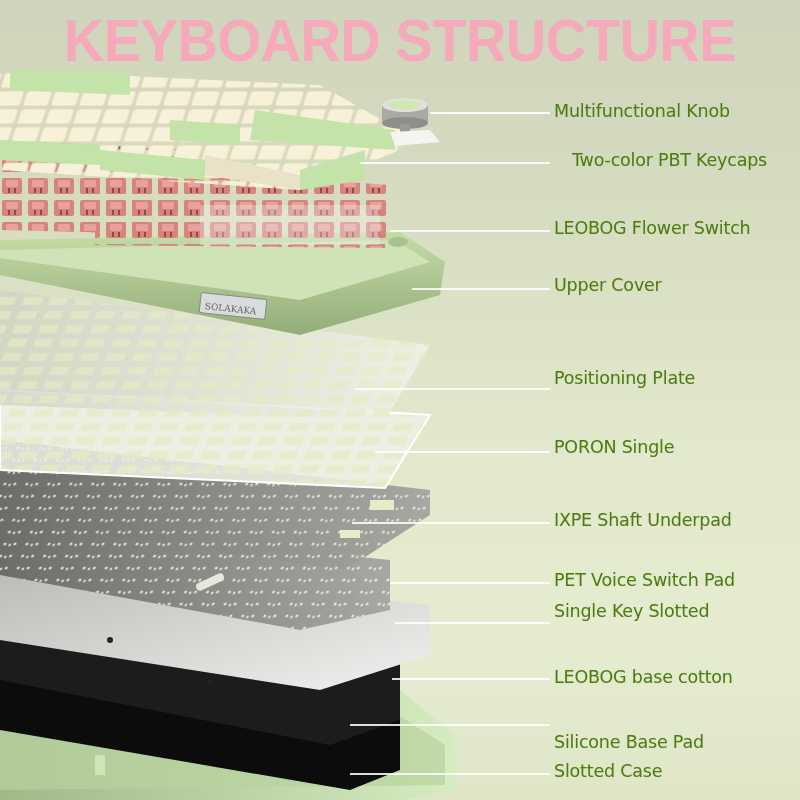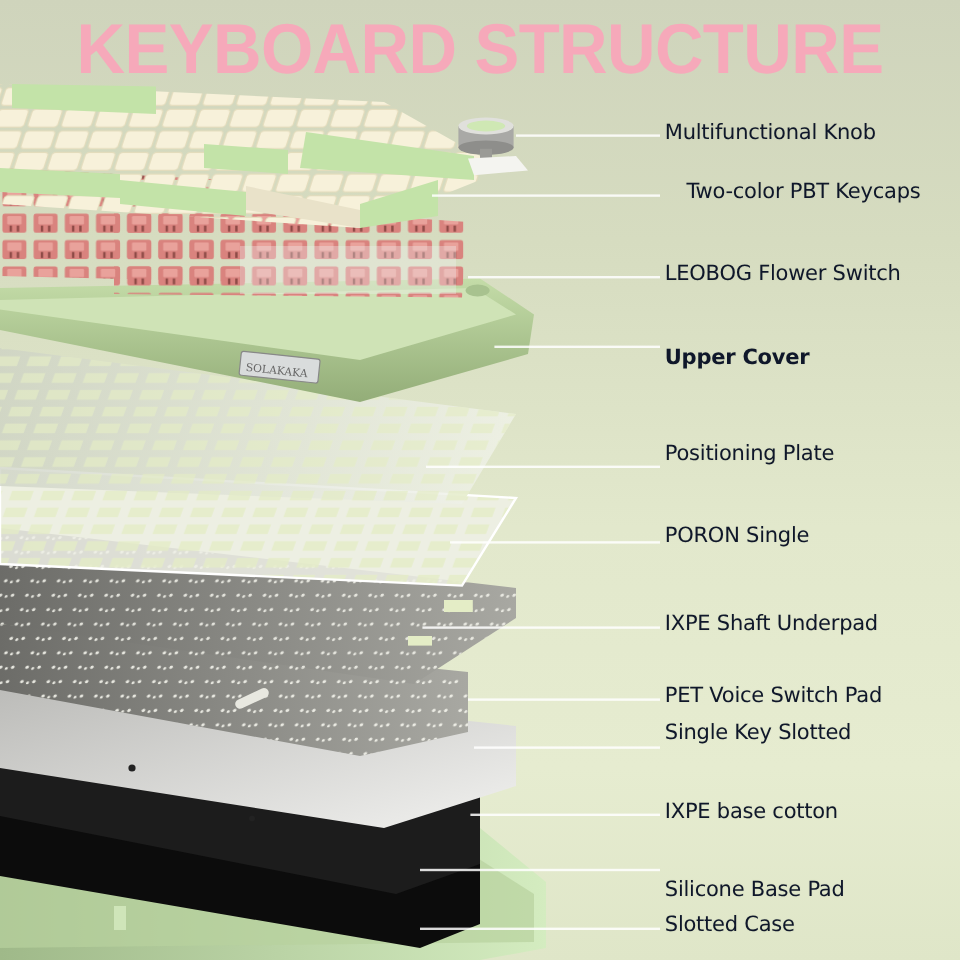--- a/index.html
+++ b/index.html
@@ -16,21 +16,21 @@
     font-family: "Liberation Sans", sans-serif;
     font-weight: bold;
     font-size: 56px;
     letter-spacing: -0.5px;
     color: #f6a9ba;
     transform: scaleY(1.05);
   }
   .label {
     position: absolute;
     left: 554px;
-    color: #0f172a;
+    color: #4d7c0f;
     font-family: "DejaVu Sans", sans-serif;
     font-size: 17.5px;
     line-height: 21px;
     letter-spacing: -0.2px;
     white-space: nowrap;
     text-shadow: 0 0 1px rgba(160,170,140,0.3);
   }
   .leader {
     position: absolute;
     height: 1.5px;
@@ -173,25 +173,25 @@
 <div class="leader" style="left:352px; top:522px; width:198px;"></div>
 <div class="leader" style="left:390px; top:582px; width:160px;"></div>
 <div class="leader" style="left:395px; top:622px; width:155px;"></div>
 <div class="leader" style="left:392px; top:678px; width:158px;"></div>
 <div class="leader" style="left:350px; top:724px; width:200px;"></div>
 <div class="leader" style="left:350px; top:773px; width:200px;"></div>
 
 <div class="label" style="top:101px;">Multifunctional Knob</div>
 <div class="label" style="top:150px;margin-left:18px;">Two-color PBT Keycaps</div>
 <div class="label" style="top:218px;">LEOBOG Flower Switch</div>
-<div class="label" style="top:288px;font-weight:bold;">Upper Cover</div>
+<div class="label" style="top:275px;">Upper Cover</div>
 <div class="label" style="top:368px;">
   <div>Positioning Plate</div>
 </div>
 <div class="label" style="top:437px;">PORON Single</div>
 <div class="label" style="top:510px;">IXPE Shaft Underpad</div>
 <div class="label" style="top:570px;">PET Voice Switch Pad</div>
 <div class="label" style="top:601px;text-align:center;">
   <div>Single Key Slotted</div>
 </div>
-<div class="label" style="top:667px;">IXPE base cotton</div>
+<div class="label" style="top:667px;">LEOBOG base cotton</div>
 <div class="label" style="top:732px;">Silicone Base Pad</div>
 <div class="label" style="top:761px;">Slotted Case</div>
 
 </body></html>

